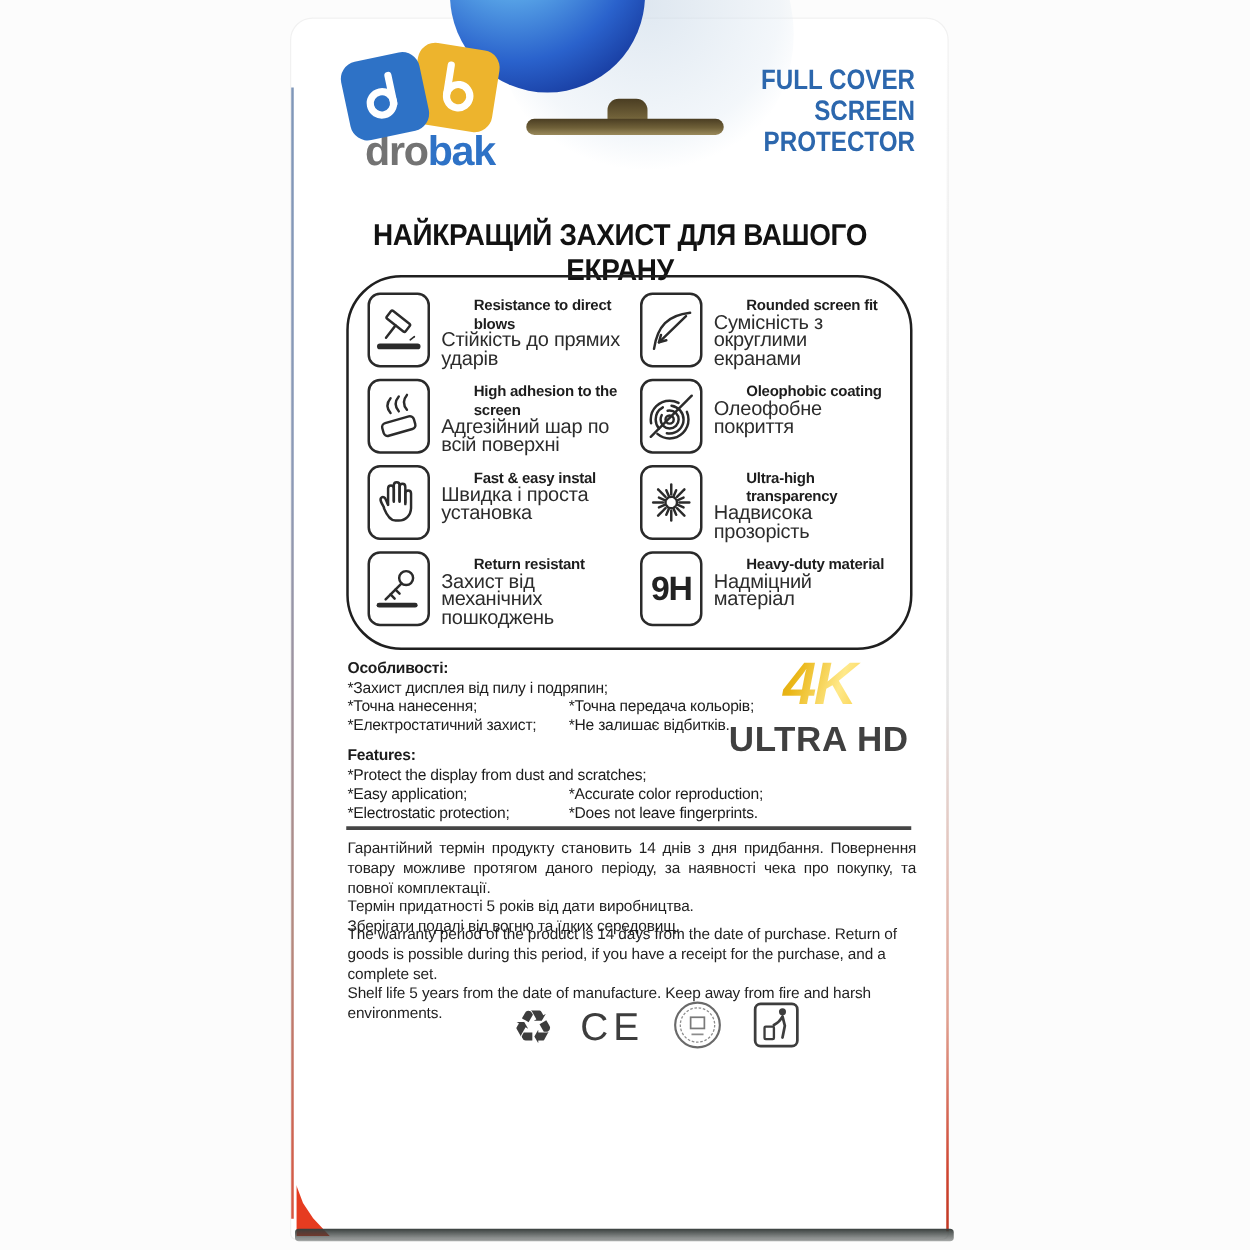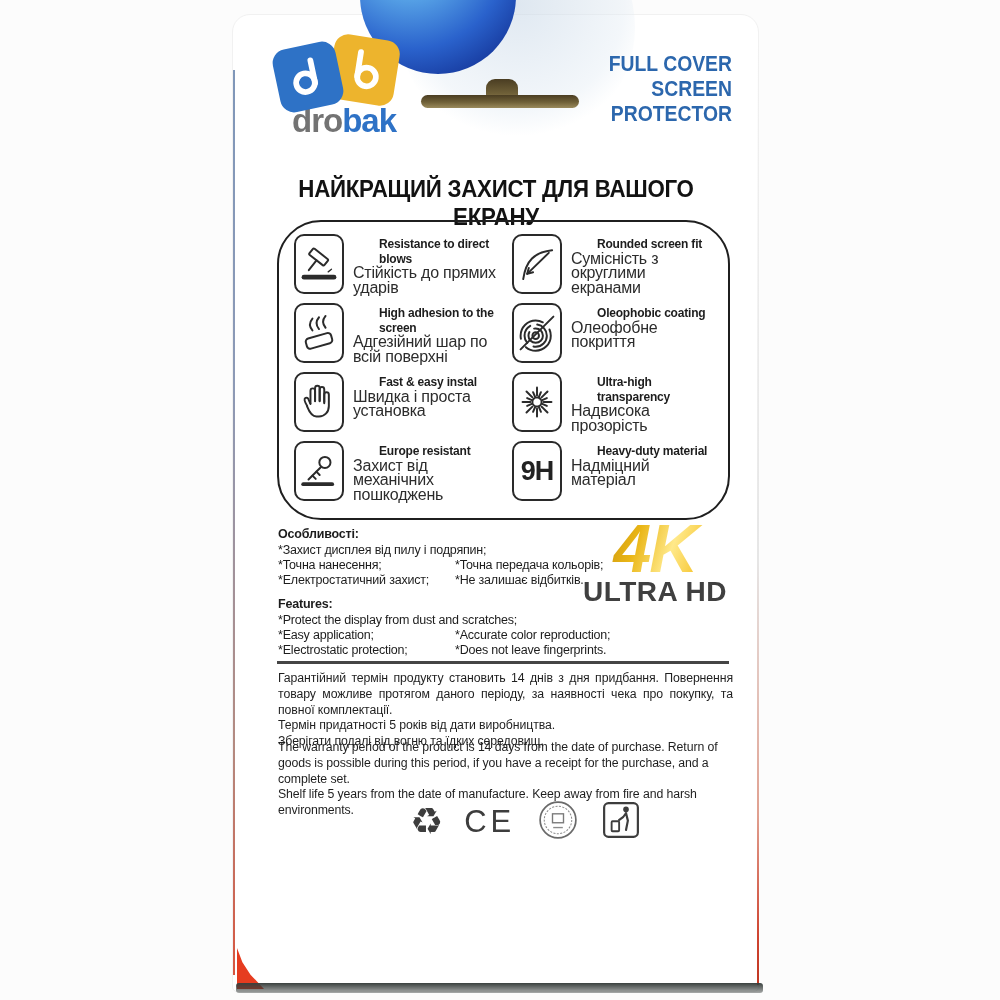--- a/index.html
+++ b/index.html
@@ -58,21 +58,21 @@
 
   
   .blist{position:absolute;width:335px;font-size:12.5px;color:#1c1c1c;line-height:15px;letter-spacing:-.2px;}
   .blist .bh{font-weight:700;margin-bottom:1px;}
   .bgrid{display:grid;grid-template-columns:177px auto;}
   #osoblyvosti{left:278px;top:527px;}
   #features-list{left:278px;top:597px;}
 
   
   .badge4k{position:absolute;left:560px;top:518px;width:190px;text-align:center;}
-  .badge4k .big{font-size:68px;font-weight:800;font-style:italic;line-height:60px;letter-spacing:-2px;
+  .badge4k .big{font-size:48px;font-weight:800;font-style:italic;line-height:60px;letter-spacing:-2px;
         background:linear-gradient(110deg,#a87408 5%,#eab616 40%,#ffe98a 58%,#f3b912 80%,#c98e0a 100%);
         -webkit-background-clip:text;background-clip:text;color:transparent;}
   .badge4k .sub{font-size:28px;font-weight:800;color:#404040;line-height:28px;letter-spacing:.5px;}
 
   .divider{position:absolute;left:277px;top:661px;width:452px;height:2.5px;background:#454545;}
 
   
   .para{position:absolute;width:455px;font-size:12.3px;color:#1f1f1f;line-height:15.8px;letter-spacing:-.1px;}
   #warranty-uk{left:278px;top:671px;}
   #warranty-en{left:278px;top:740px;}
@@ -244,21 +244,21 @@
     <div class="feat">
       <div class="feat-icon">
         <svg viewBox="0 0 64 64">
             <circle cx="41" cy="19" r="8.5"></circle>
             <path d="M35.5 25.5 L16 45"></path>
         <path d="M22 39 l5 5 M28 33 l5 5"></path>
             <line x1="8" y1="52" x2="52" y2="52" stroke-width="6"></line>
           </svg>
       </div>
       <div class="feat-texts">
-          <div class="feat-title">Europe resistant</div>
+          <div class="feat-title">Return resistant</div>
       <div class="feat-sub">Захист від механічних пошкоджень</div>
         </div>
     </div>
 
     <div class="feat">
       <div class="feat-icon">
         <div class="feat-9h">9H</div>
       </div>
       <div class="feat-texts">
           <div class="feat-title">Heavy-duty material</div>

